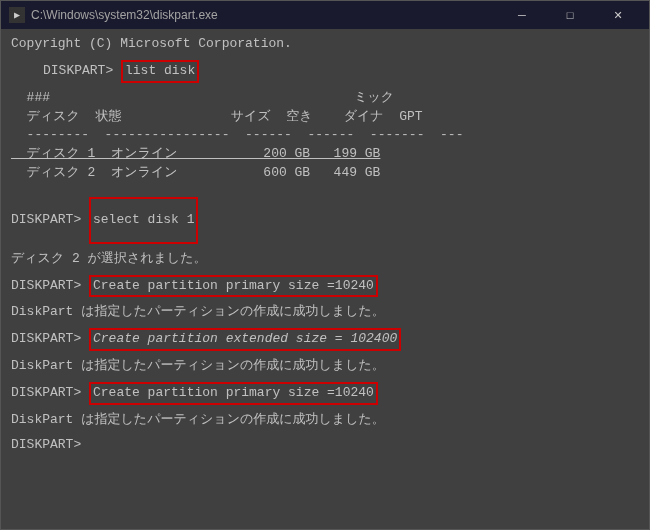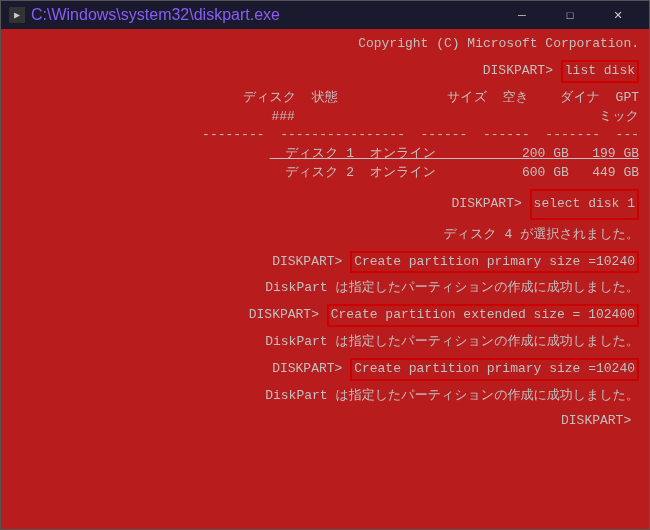--- a/index.html
+++ b/index.html
@@ -37,22 +37,22 @@
       width: 16px;
       height: 16px;
       background: #333;
       display: flex;
       align-items: center;
       justify-content: center;
       font-size: 10px;
       color: #ccc;
     }
     .title-bar-title {
-      color: #8b5cf6;
-      font-size: 16px;
+      color: #a3a3a3;
+      font-size: 12px;
       font-family: 'Segoe UI', sans-serif;
     }
     .title-bar-controls {
       display: flex;
       gap: 2px;
     }
     .title-btn {
       width: 46px;
       height: 20px;
       background: transparent;
@@ -60,64 +60,63 @@
       color: #cccccc;
       cursor: pointer;
       font-size: 11px;
       display: flex;
       align-items: center;
       justify-content: center;
       font-family: 'Segoe UI', sans-serif;
     }
     .console-area {
       flex: 1;
-      background: #b91c1c;
+      background: #404040;
       color: #c0c0c0;
       padding: 6px 10px;
       overflow: hidden;
       font-size: 13px;
       line-height: 1.45;
-      text-align: right;
     }
   </style>
 </head>
 <body>
 
 <div class="window">
   <div class="title-bar">
     <div class="title-bar-left">
       <div class="title-bar-icon">▶</div>
       <span class="title-bar-title">C:\Windows\system32\diskpart.exe</span>
     </div>
     <div class="title-bar-controls">
       <button class="title-btn">─</button>
       <button class="title-btn">□</button>
       <button class="title-btn close">✕</button>
     </div>
   </div>
   <div class="console-area" id="console-output">
   <div style="white-space: pre; line-height: 1.45; color: rgb(192, 192, 192);">Copyright (C) Microsoft Corporation.</div>
       <div style="white-space: pre; line-height: 6px; height: 6px;">&nbsp;</div>
-      <div style="white-space: pre; line-height: 1.45;"><span style="color: rgb(192, 192, 192);">DISKPART&gt; </span><span style="border: 2px solid rgb(204, 0, 0); padding: 0px 2px; display: inline-block;">list disk</span></div>
+      <div style="white-space: pre; line-height: 1.45; margin-left: 32px;"><span style="color: rgb(192, 192, 192);">DISKPART&gt; </span><span style="border: 2px solid rgb(204, 0, 0); padding: 0px 2px; display: inline-block;">list disk</span></div>
       <div style="white-space: pre; line-height: 6px; height: 6px;">&nbsp;</div>
+      <div style="white-space: pre; line-height: 1.45; color: rgb(192, 192, 192);">  ###                                       ミック</div>
       <div style="white-space: pre; line-height: 1.45; color: rgb(192, 192, 192);">  ディスク  状態              サイズ  空き    ダイナ  GPT</div>
-      <div style="white-space: pre; line-height: 1.45; color: rgb(192, 192, 192);">  ###                                       ミック</div>
       <div style="white-space: pre; line-height: 1.45; color: rgb(192, 192, 192);">  --------  ----------------  ------  ------  -------  ---</div>
       <div style="white-space: pre; line-height: 1.45; color: rgb(192, 192, 192); text-decoration: underline;">  ディスク 1  オンライン           200 GB   199 GB</div>
       <div style="white-space: pre; line-height: 1.45; color: rgb(192, 192, 192);">  ディスク 2  オンライン           600 GB   449 GB</div>
       <div style="white-space: pre; line-height: 6px; height: 6px;">&nbsp;</div>
-      <div style="white-space: pre; line-height: 1.45;"><span style="color: rgb(192, 192, 192);">DISKPART&gt; </span><span style="border: 2px solid rgb(204, 0, 0); padding: 4px 2px; display: inline-block;">select disk 1</span></div>
+      <div style="white-space: pre; line-height: 1.45;"><span style="color: rgb(192, 192, 192);">DISKPART&gt; </span><span style="border: 2px solid rgb(204, 0, 0); padding: 12px 2px; display: inline-block; margin-top: 8px;">select disk 1</span></div>
       <div style="white-space: pre; line-height: 6px; height: 6px;">&nbsp;</div>
-      <div style="white-space: pre; line-height: 1.45; color: rgb(192, 192, 192);">ディスク 4 が選択されました。</div>
+      <div style="white-space: pre; line-height: 1.45; color: rgb(192, 192, 192);">ディスク 2 が選択されました。</div>
       <div style="white-space: pre; line-height: 6px; height: 6px;">&nbsp;</div>
       <div style="white-space: pre; line-height: 1.45;"><span style="color: rgb(192, 192, 192);">DISKPART&gt; </span><span style="border: 2px solid rgb(204, 0, 0); padding: 0px 2px; display: inline-block;">Create partition primary size =10240</span></div>
       <div style="white-space: pre; line-height: 6px; height: 6px;">&nbsp;</div>
       <div style="white-space: pre; line-height: 1.45; color: rgb(192, 192, 192);">DiskPart は指定したパーティションの作成に成功しました。</div>
       <div style="white-space: pre; line-height: 6px; height: 6px;">&nbsp;</div>
-      <div style="white-space: pre; line-height: 1.45;"><span style="color: rgb(192, 192, 192);">DISKPART&gt; </span><span style="border: 2px solid rgb(204, 0, 0); padding: 0px 2px; display: inline-block;">Create partition extended size = 102400</span></div>
+      <div style="white-space: pre; line-height: 1.45;"><span style="color: rgb(192, 192, 192);">DISKPART&gt; </span><span style="border: 2px solid rgb(204, 0, 0); padding: 0px 2px; display: inline-block; font-style: italic;">Create partition extended size = 102400</span></div>
       <div style="white-space: pre; line-height: 6px; height: 6px;">&nbsp;</div>
       <div style="white-space: pre; line-height: 1.45; color: rgb(192, 192, 192);">DiskPart は指定したパーティションの作成に成功しました。</div>
       <div style="white-space: pre; line-height: 6px; height: 6px;">&nbsp;</div>
       <div style="white-space: pre; line-height: 1.45;"><span style="color: rgb(192, 192, 192);">DISKPART&gt; </span><span style="border: 2px solid rgb(204, 0, 0); padding: 0px 2px; display: inline-block;">Create partition primary size =10240</span></div>
       <div style="white-space: pre; line-height: 6px; height: 6px;">&nbsp;</div>
       <div style="white-space: pre; line-height: 1.45; color: rgb(192, 192, 192);">DiskPart は指定したパーティションの作成に成功しました。</div>
       <div style="white-space: pre; line-height: 6px; height: 6px;">&nbsp;</div>
       <div style="white-space: pre; line-height: 1.45;"><span style="color: rgb(192, 192, 192);">DISKPART&gt; </span></div>
     </div>
 </div>

